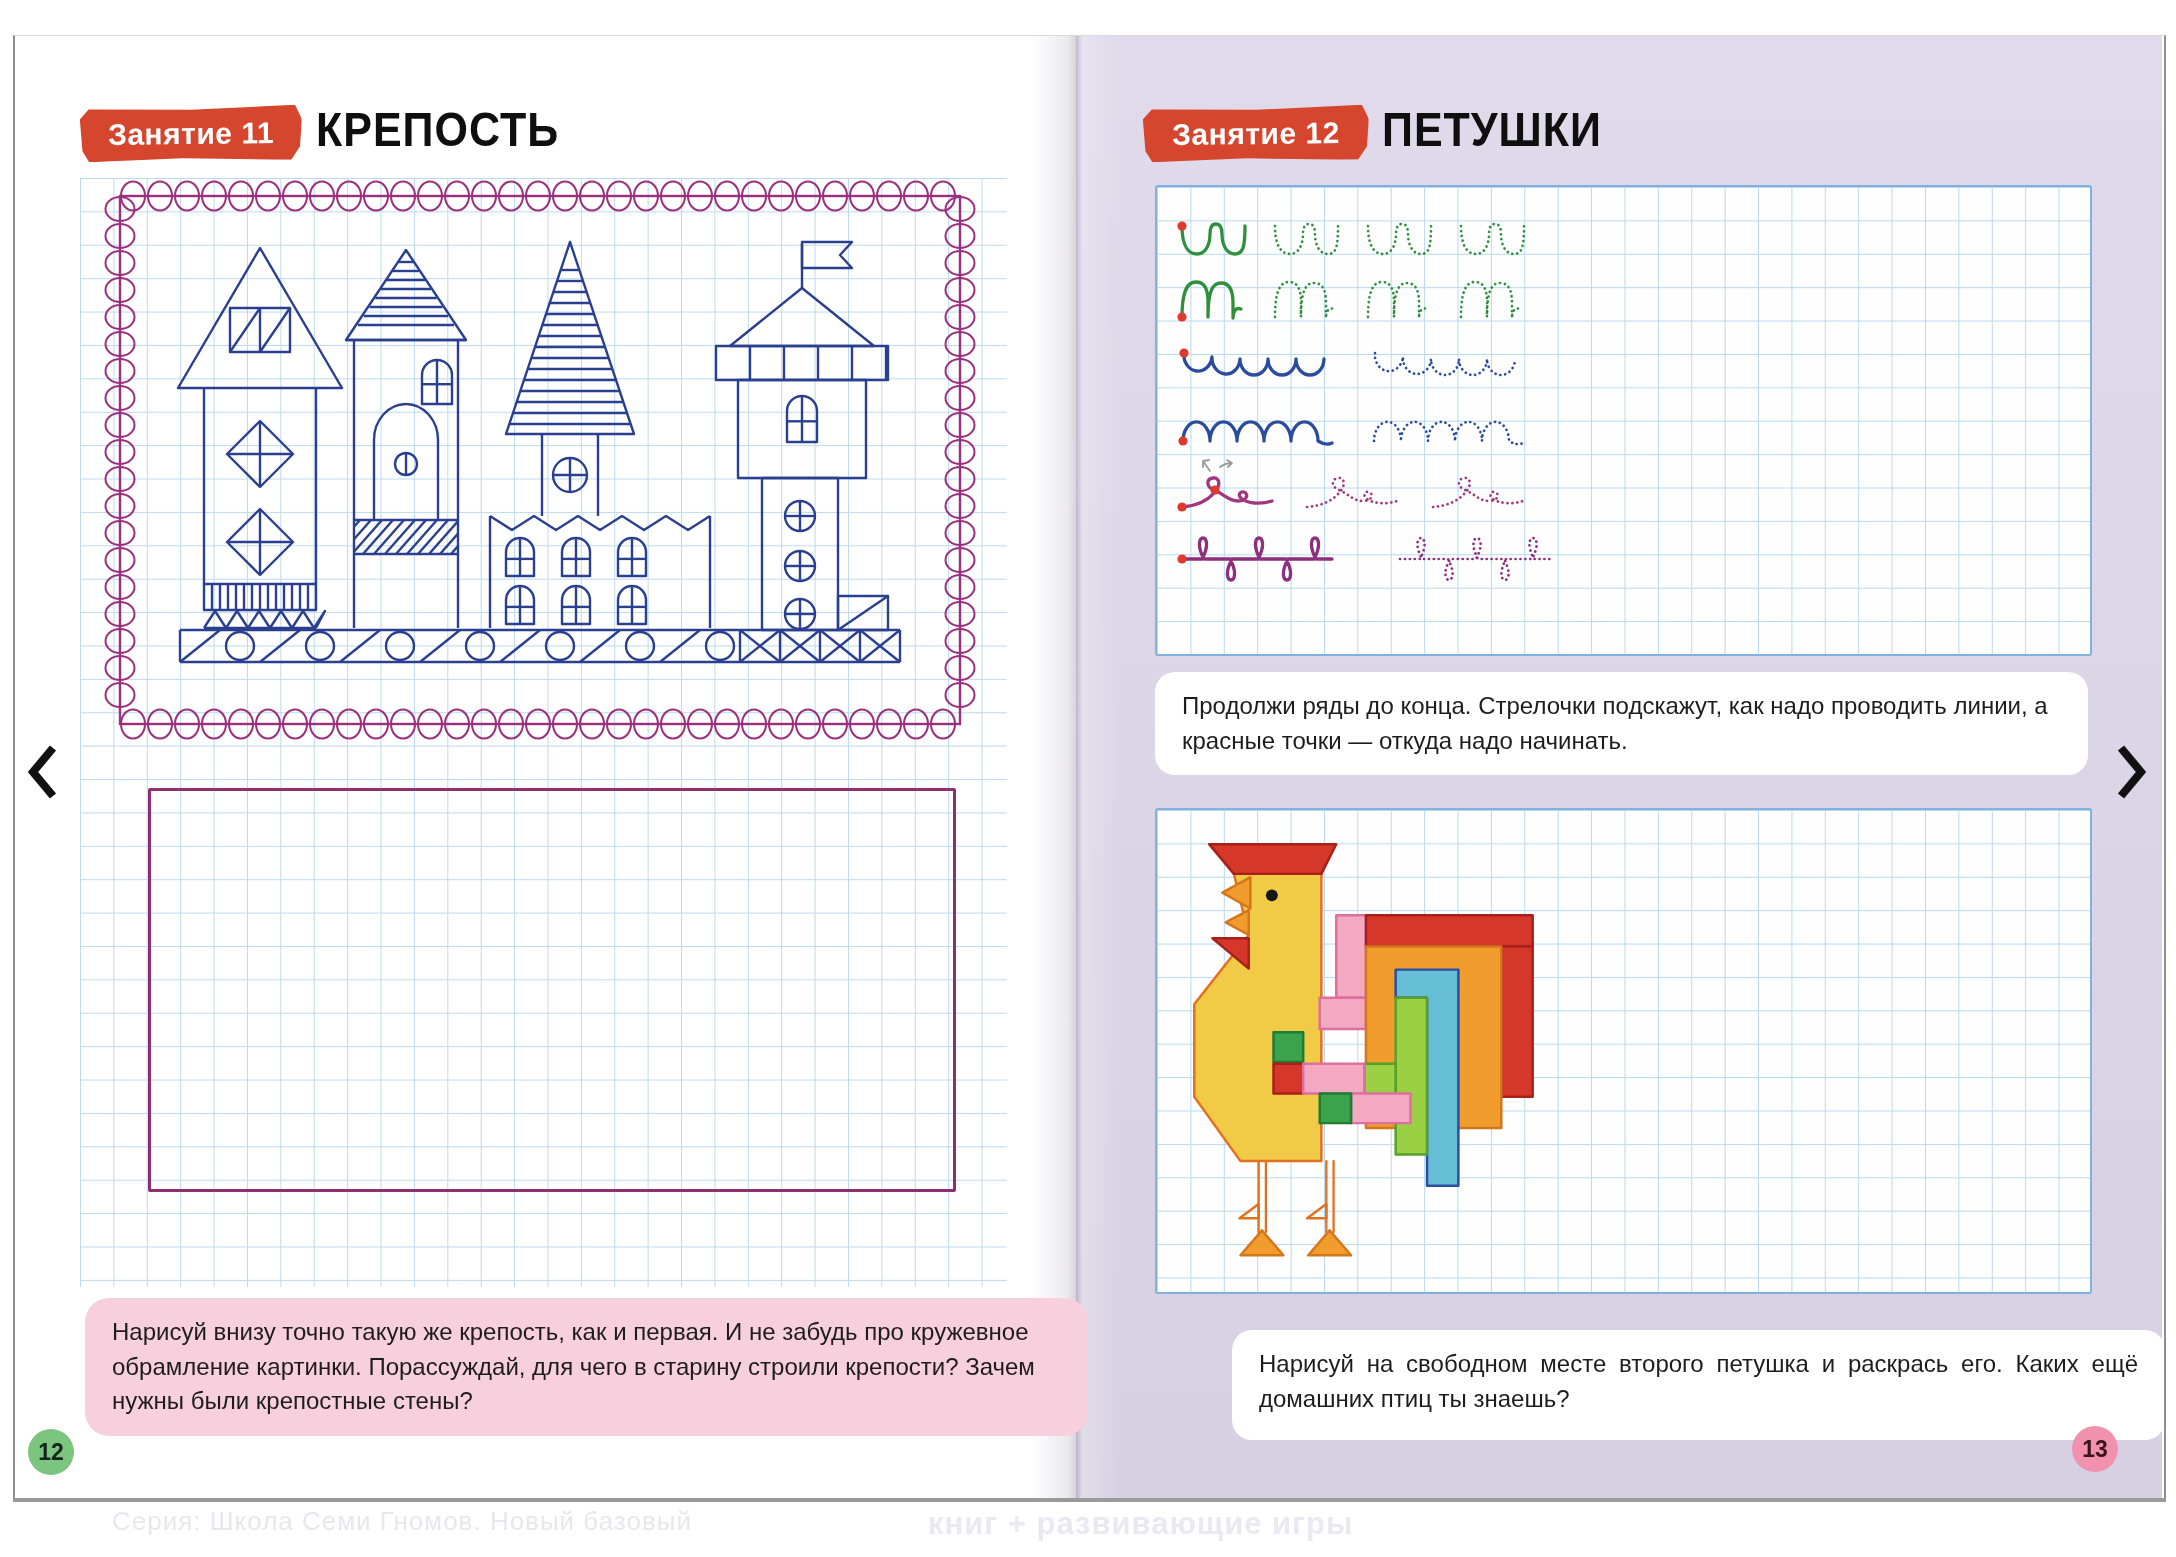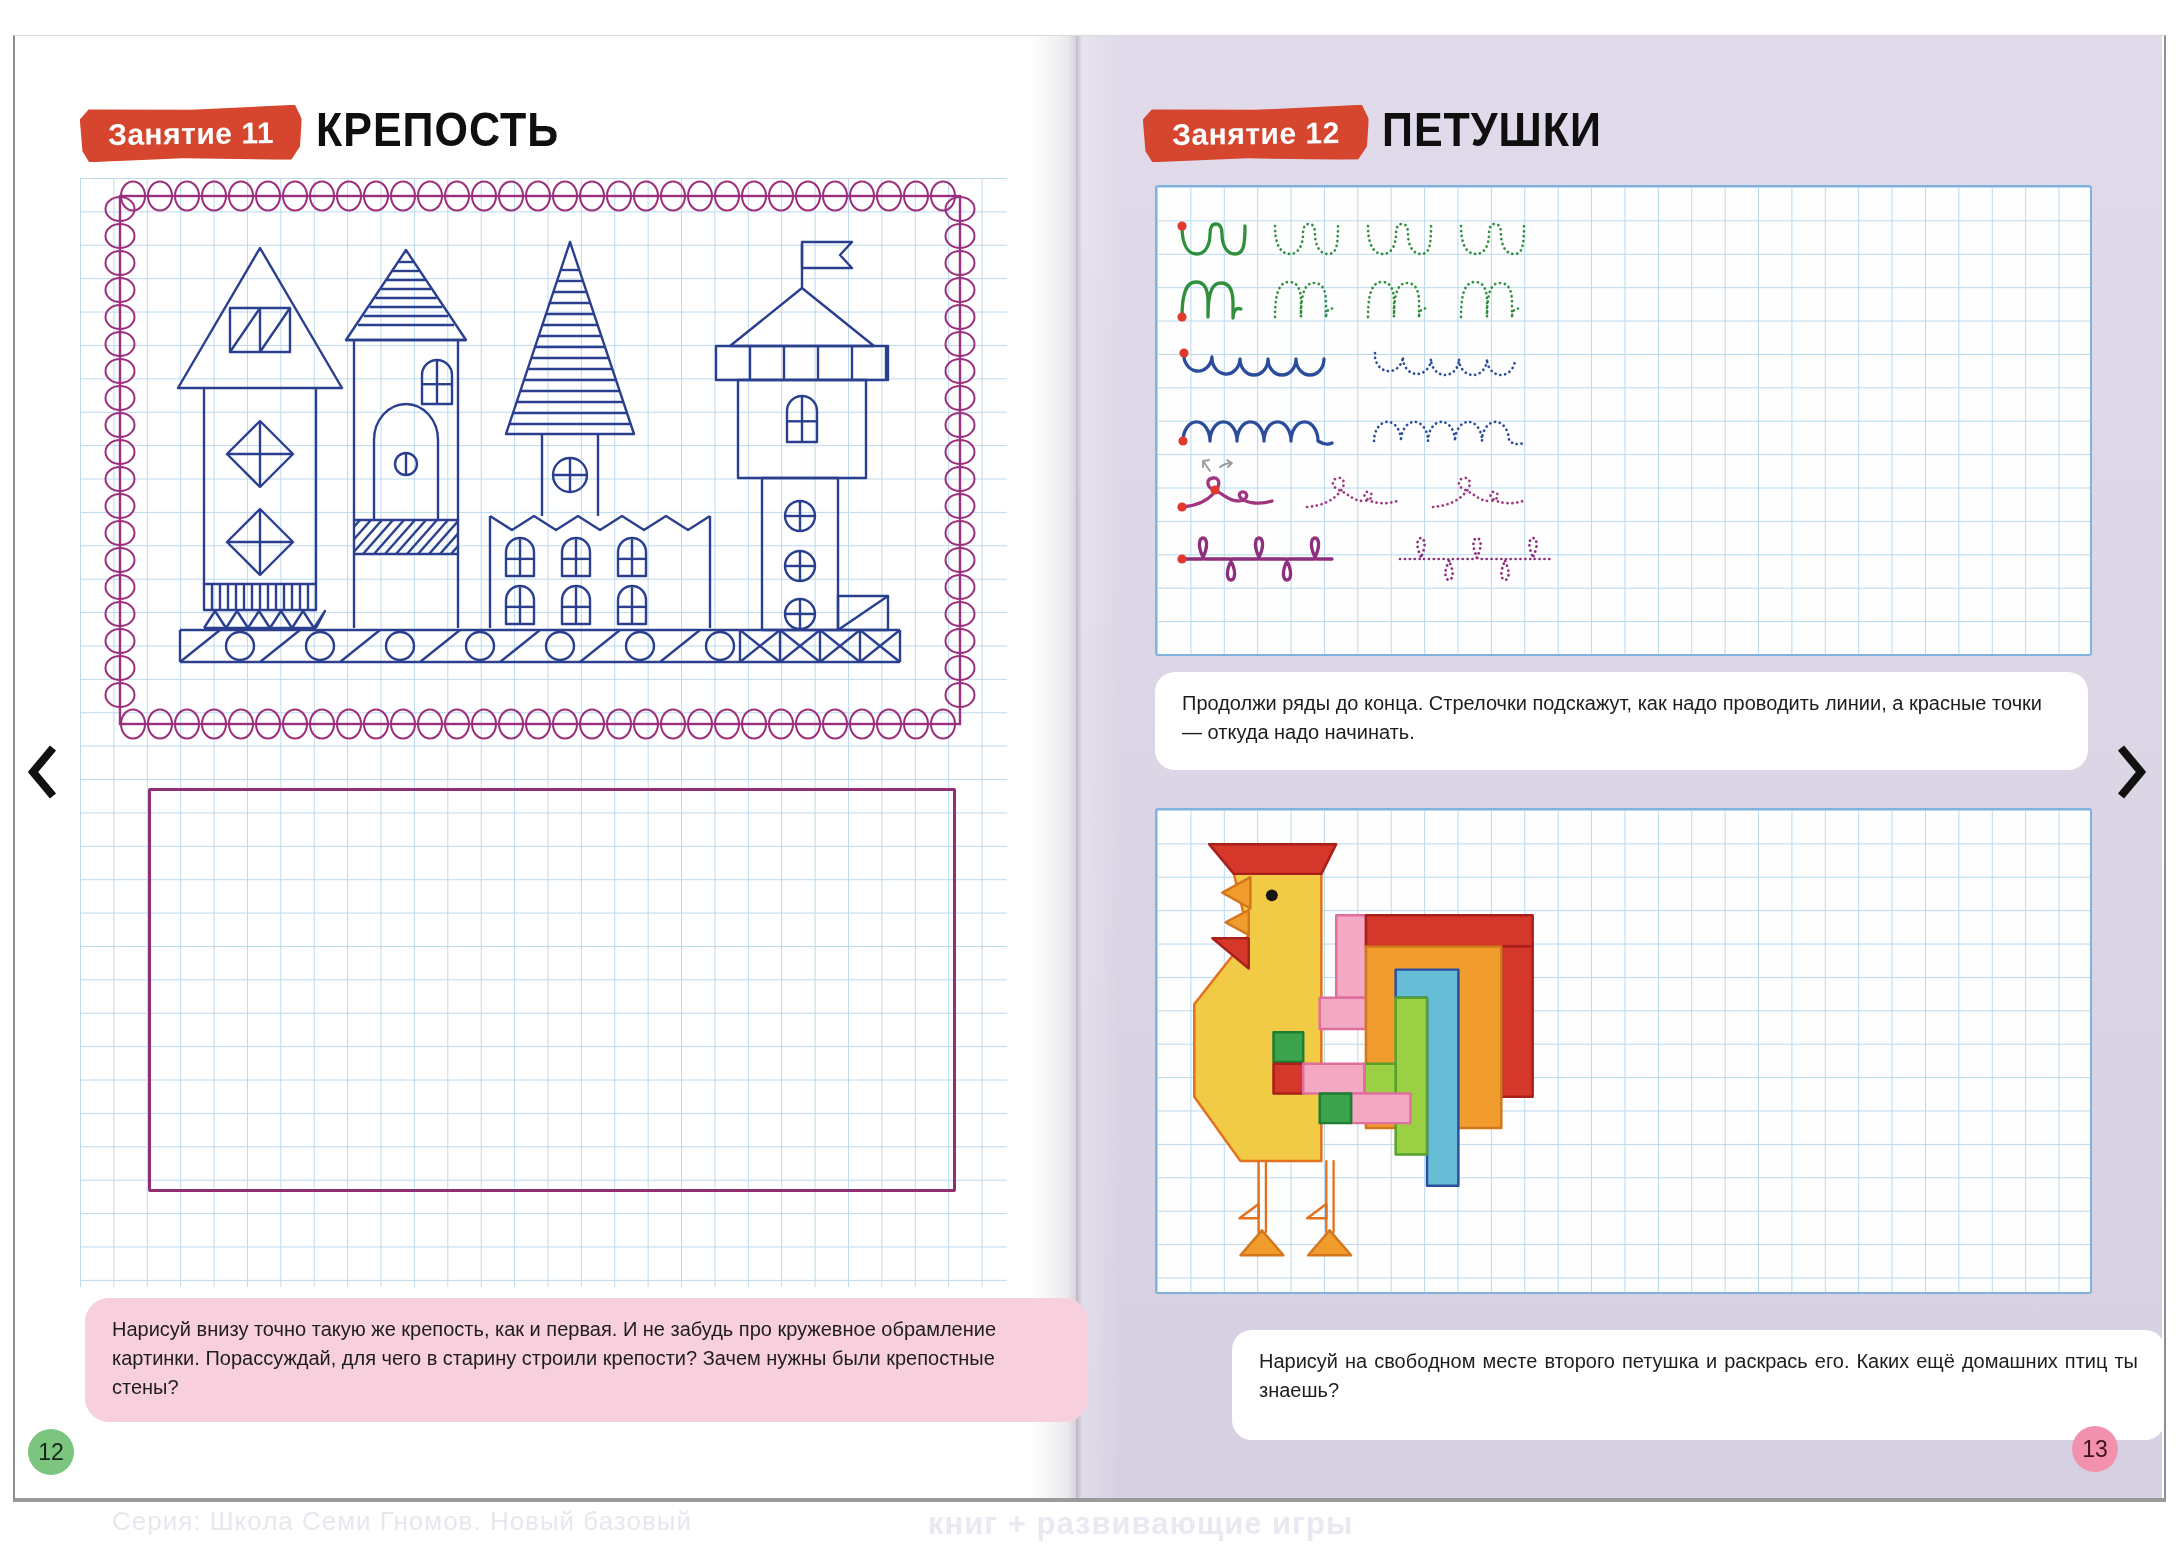--- a/index.html
+++ b/index.html
@@ -32,27 +32,27 @@
     background:#d6452e;color:#fff;font-weight:700;font-size:30px;letter-spacing:0.5px;
     transform:rotate(-0.7deg);
     clip-path:polygon(0% 22%,4% 4%,50% 7%,97% 0%,100% 26%,99% 76%,95% 100%,46% 95%,4% 100%,1% 80%);}
   #badge-left{left:80px;top:106px;width:222px;height:55px;}
   #badge-right{left:1143px;top:106px;width:226px;height:55px;}
   .ptitle{position:absolute;z-index:10;font-weight:800;font-size:43px;color:#0f0f0f;
     letter-spacing:1px;transform:scaleY(1.1);transform-origin:top left;white-space:nowrap;}
   #title-left{left:316px;top:103px;}
   #title-right{left:1382px;top:103px;}
   .instr-box{position:absolute;z-index:10;box-sizing:border-box;border-radius:20px;padding:17px 27px;}
-  .instr{font-size:20px;line-height:1.44;color:#1d1d1d;}
+  .instr{font-size:24px;line-height:1.44;color:#1d1d1d;}
   #pink-box{left:85px;top:1298px;width:1003px;min-height:124px;background:#f8cfdd;border-radius:24px;}
   #wbox1{left:1155px;top:672px;width:933px;min-height:98px;background:#ffffff;}
   #wbox2{left:1192px;top:1330px;width:933px;min-height:110px;background:#ffffff;margin-left:40px;}
   #wbox2 .instr{text-align:justify;}
   .pgnum{position:absolute;z-index:12;width:46px;height:46px;border-radius:50%;display:flex;
-    align-items:center;justify-content:center;font-weight:400;font-size:23px;color:#15241a;}
+    align-items:center;justify-content:center;font-weight:700;font-size:23px;color:#15241a;}
   #pg-left{left:28px;top:1429px;background:#7cc57f;}
   #pg-right{left:2072px;top:1426px;background:#f191ae;color:#3a1220;}
   .chev{position:absolute;z-index:45;cursor:pointer;}
   #chev-left{left:28px;top:744px;}
   #chev-right{left:2116px;top:744px;}
   .wm{position:absolute;top:1506px;z-index:2;color:#e9e6ee;font-size:26px;white-space:nowrap;letter-spacing:1px;}
   #wm-left{left:112px;}
   #wm-right{left:928px;font-weight:700;font-size:31px;color:#eae8f0;}
 </style>
 </head>

